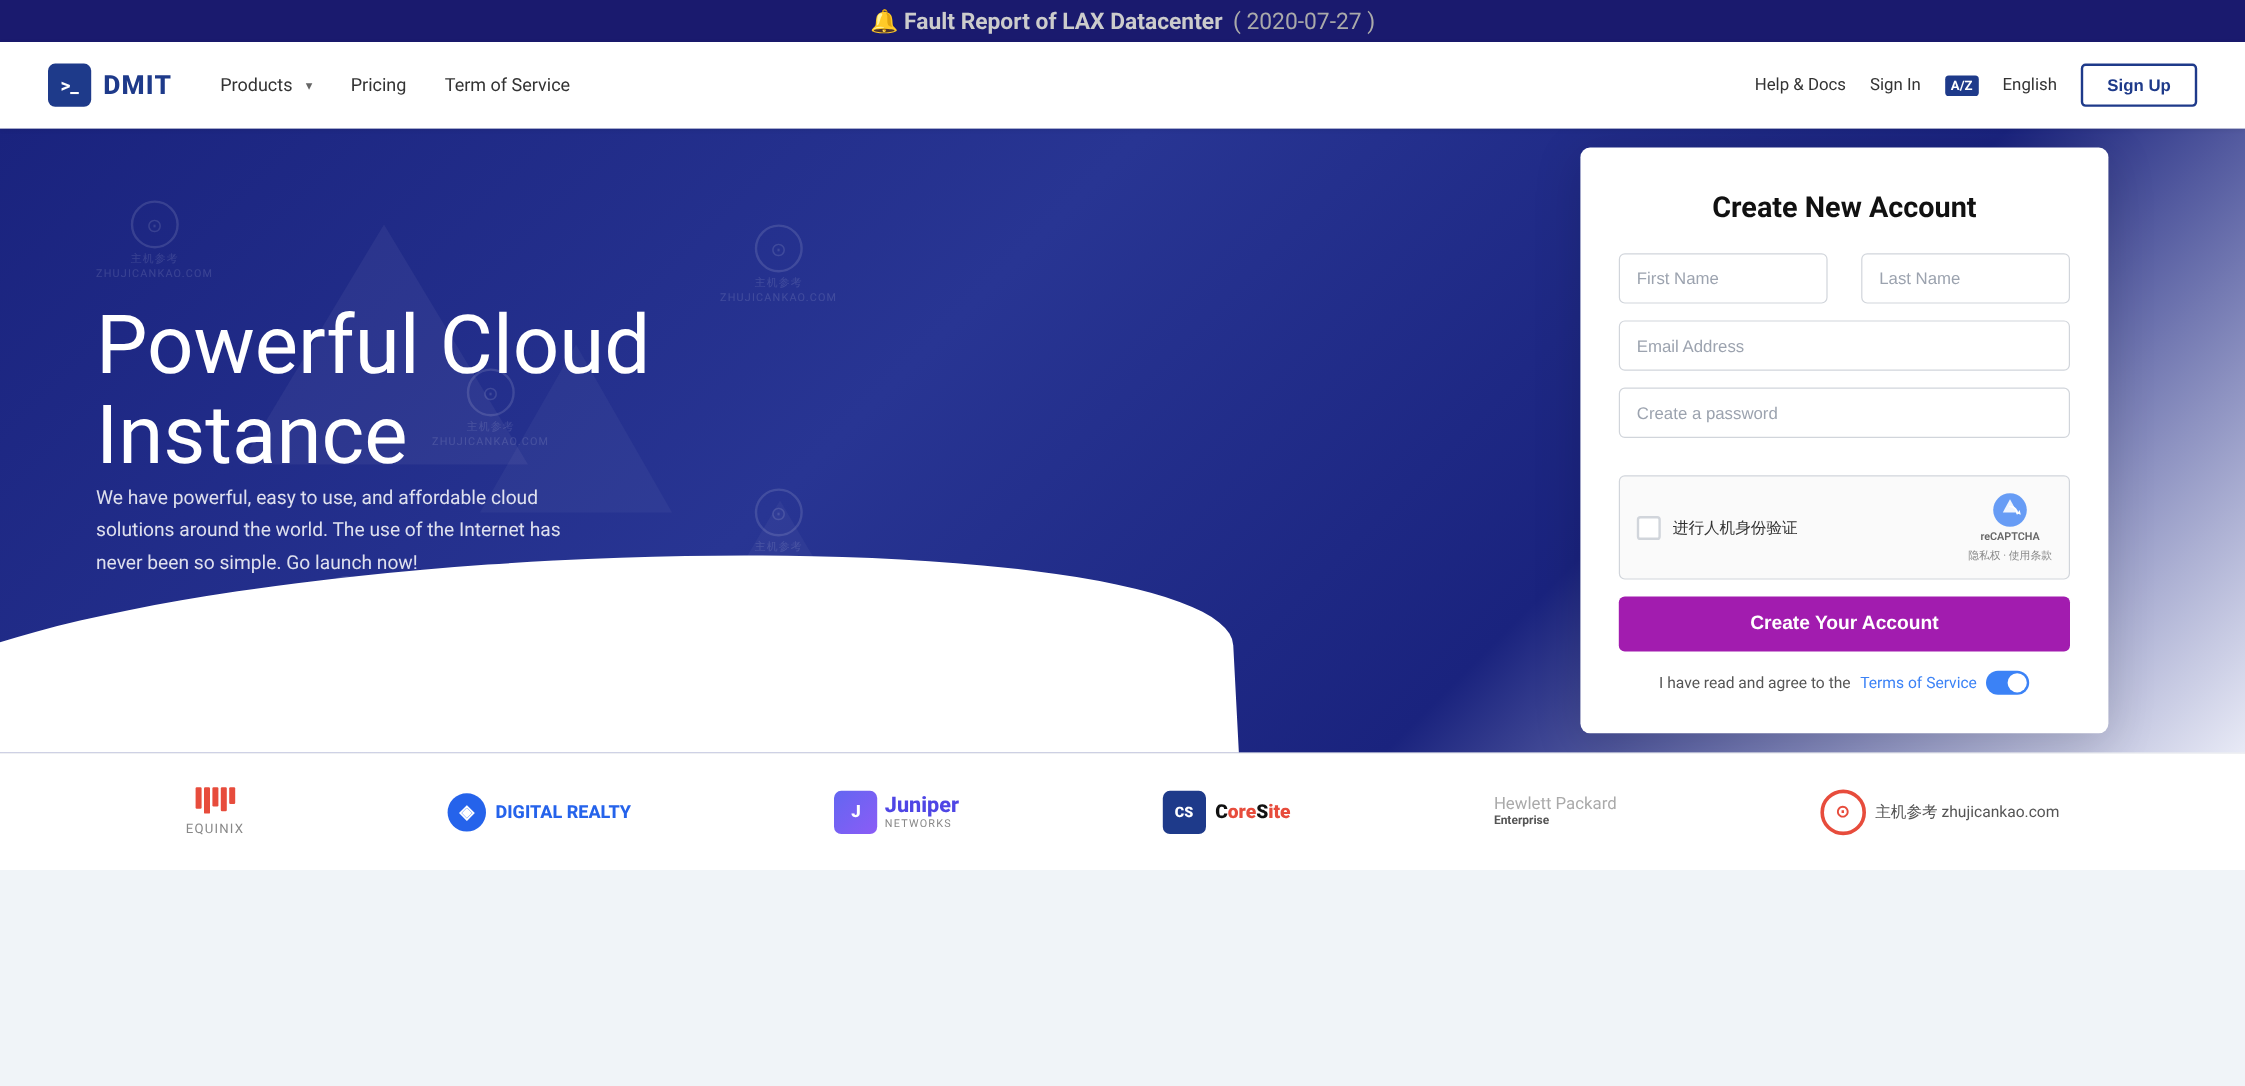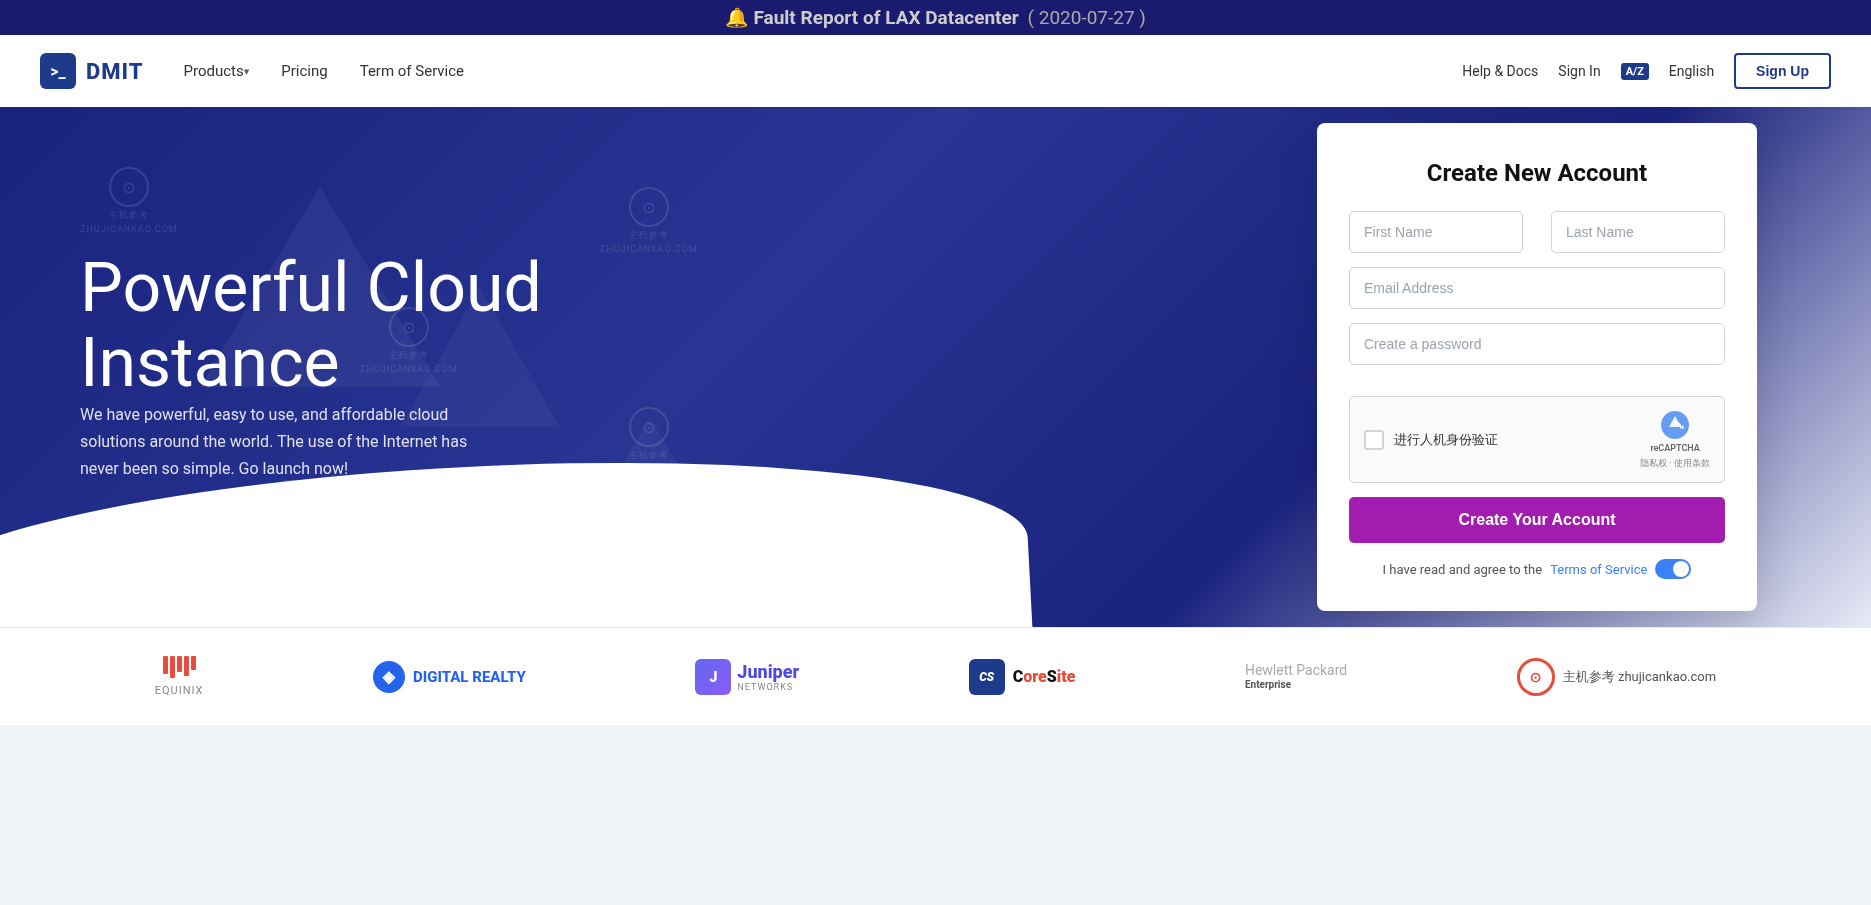--- a/index.html
+++ b/index.html
@@ -55,21 +55,21 @@
       align-items: center;
       gap: 32px;
       flex: 1;
     }
     .nav-link {
       font-size: 15px;
       color: #333;
       text-decoration: none;
       display: flex;
       align-items: center;
-      gap: 0;
+      gap: 11px;
       cursor: pointer;
     }
     .nav-link .chevron { font-size: 11px; color: #666; }
     .nav-right {
       display: flex;
       align-items: center;
       gap: 20px;
     }
     .nav-right-link {
       font-size: 14px;
@@ -374,21 +374,20 @@
       width: 36px;
       height: 36px;
       background: #1e3a8a;
       border-radius: 6px;
       display: flex;
       align-items: center;
       justify-content: center;
       color: #fff;
       font-weight: 900;
       font-size: 12px;
-      font-style: italic;
     }
     .coresite-text { font-weight: 900; font-size: 16px; color: #111; }
     .coresite-text span { color: #e74c3c; }
     .hp-logo { line-height: 1.2; }
     .hp-text1 { font-size: 14px; color: #aaa; }
     .hp-text2 { font-size: 10px; font-weight: 700; color: #555; }
     .zhujicankao-logo {
       display: flex;
       align-items: center;
       gap: 8px;

